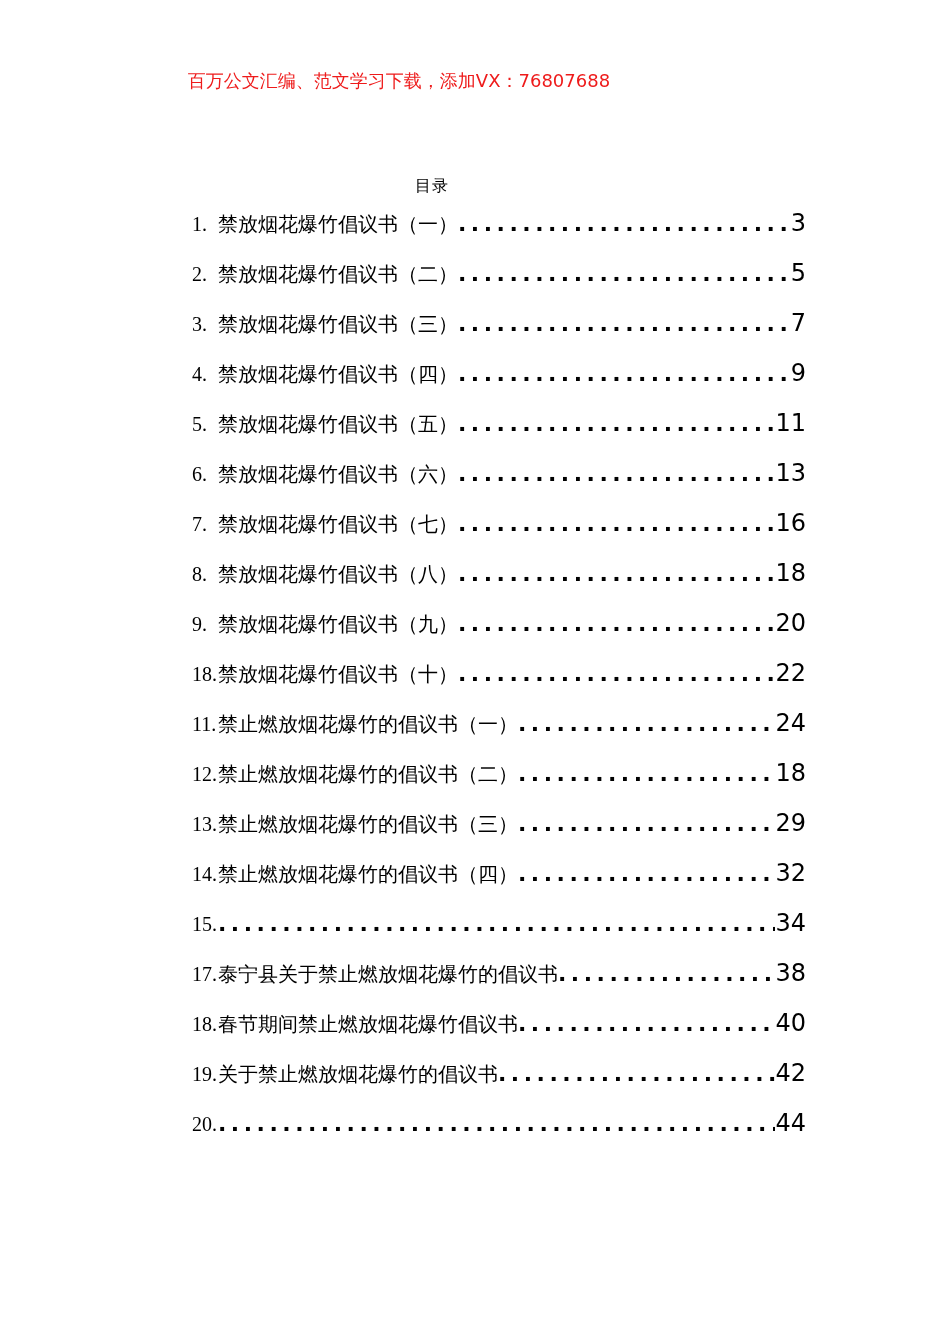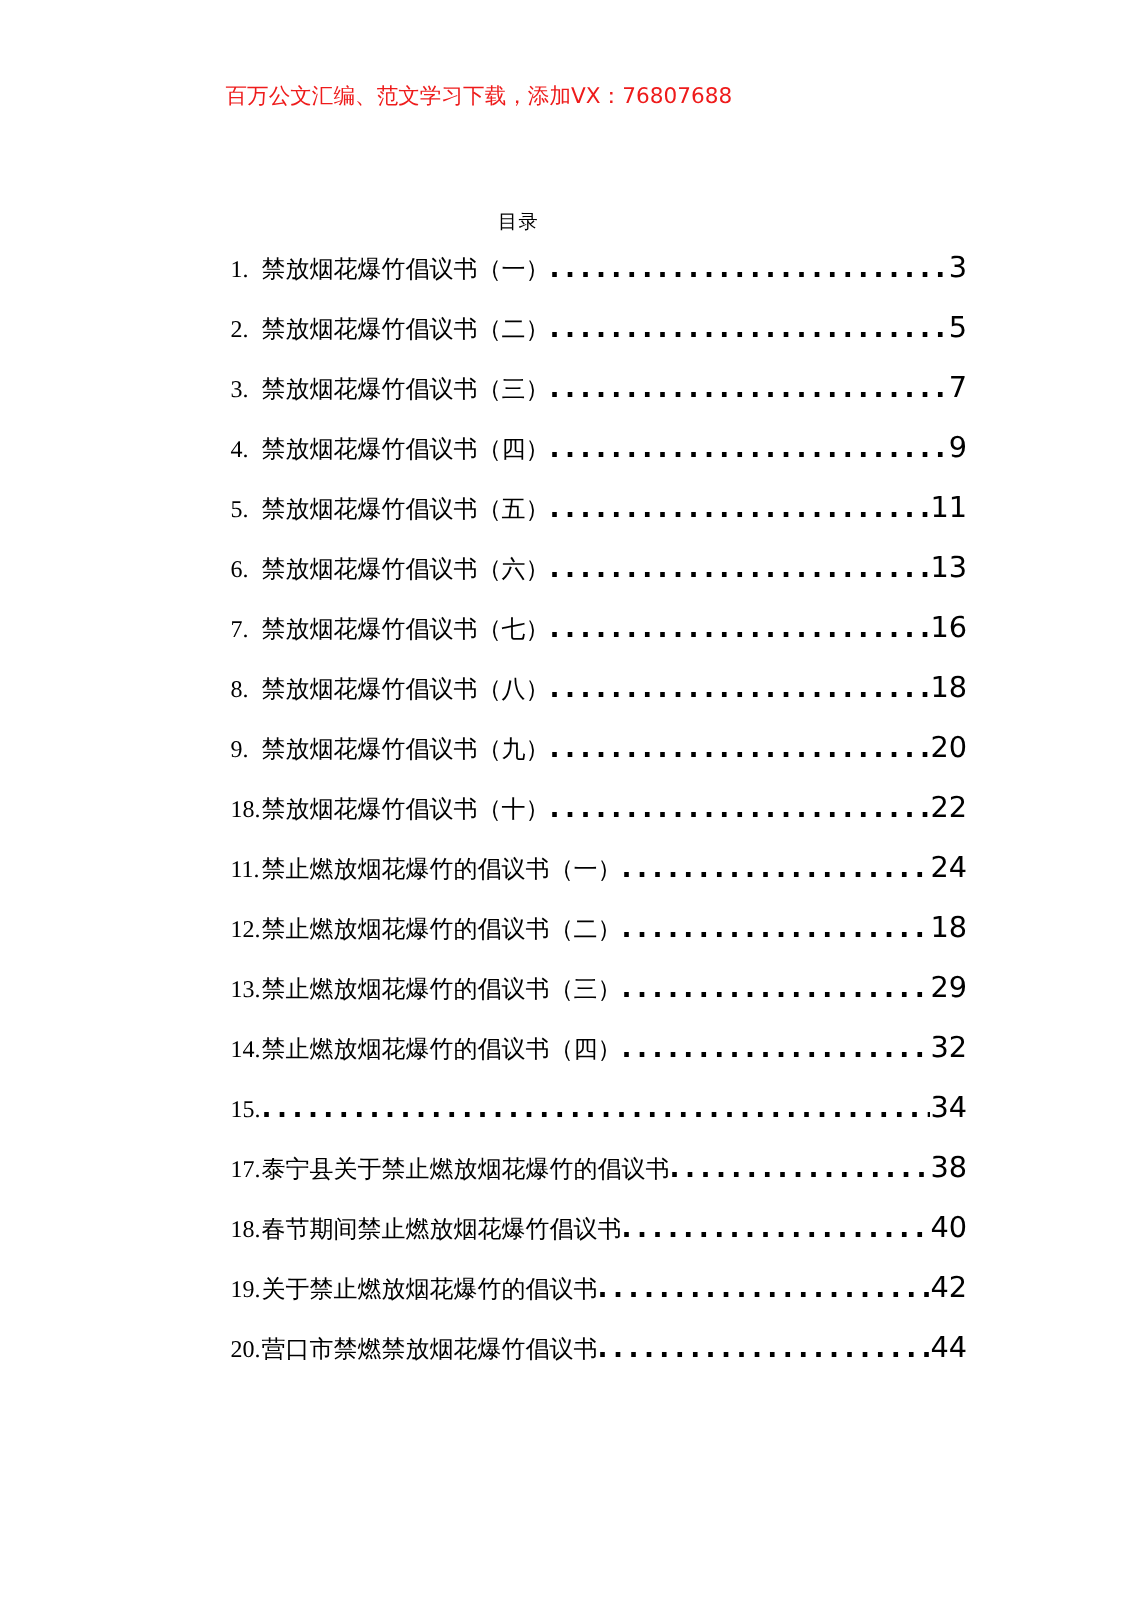--- a/index.html
+++ b/index.html
@@ -218,19 +218,18 @@
 
     <div class="toc-row">
       <span class="toc-num">19.</span>
       <span class="toc-entry-title">关于禁止燃放烟花爆竹的倡议书</span>
       <span class="toc-dots"></span>
       <span class="toc-page">42</span>
     </div>
 
     <div class="toc-row">
       <span class="toc-num">20.</span>
-      <span class="toc-entry-title">营口市禁燃禁放烟花爆竹倡议书</span>
       <span class="toc-dots"></span>
       <span class="toc-page">44</span>
     </div>
   </div>
 
 </div>
 
 </body></html>

